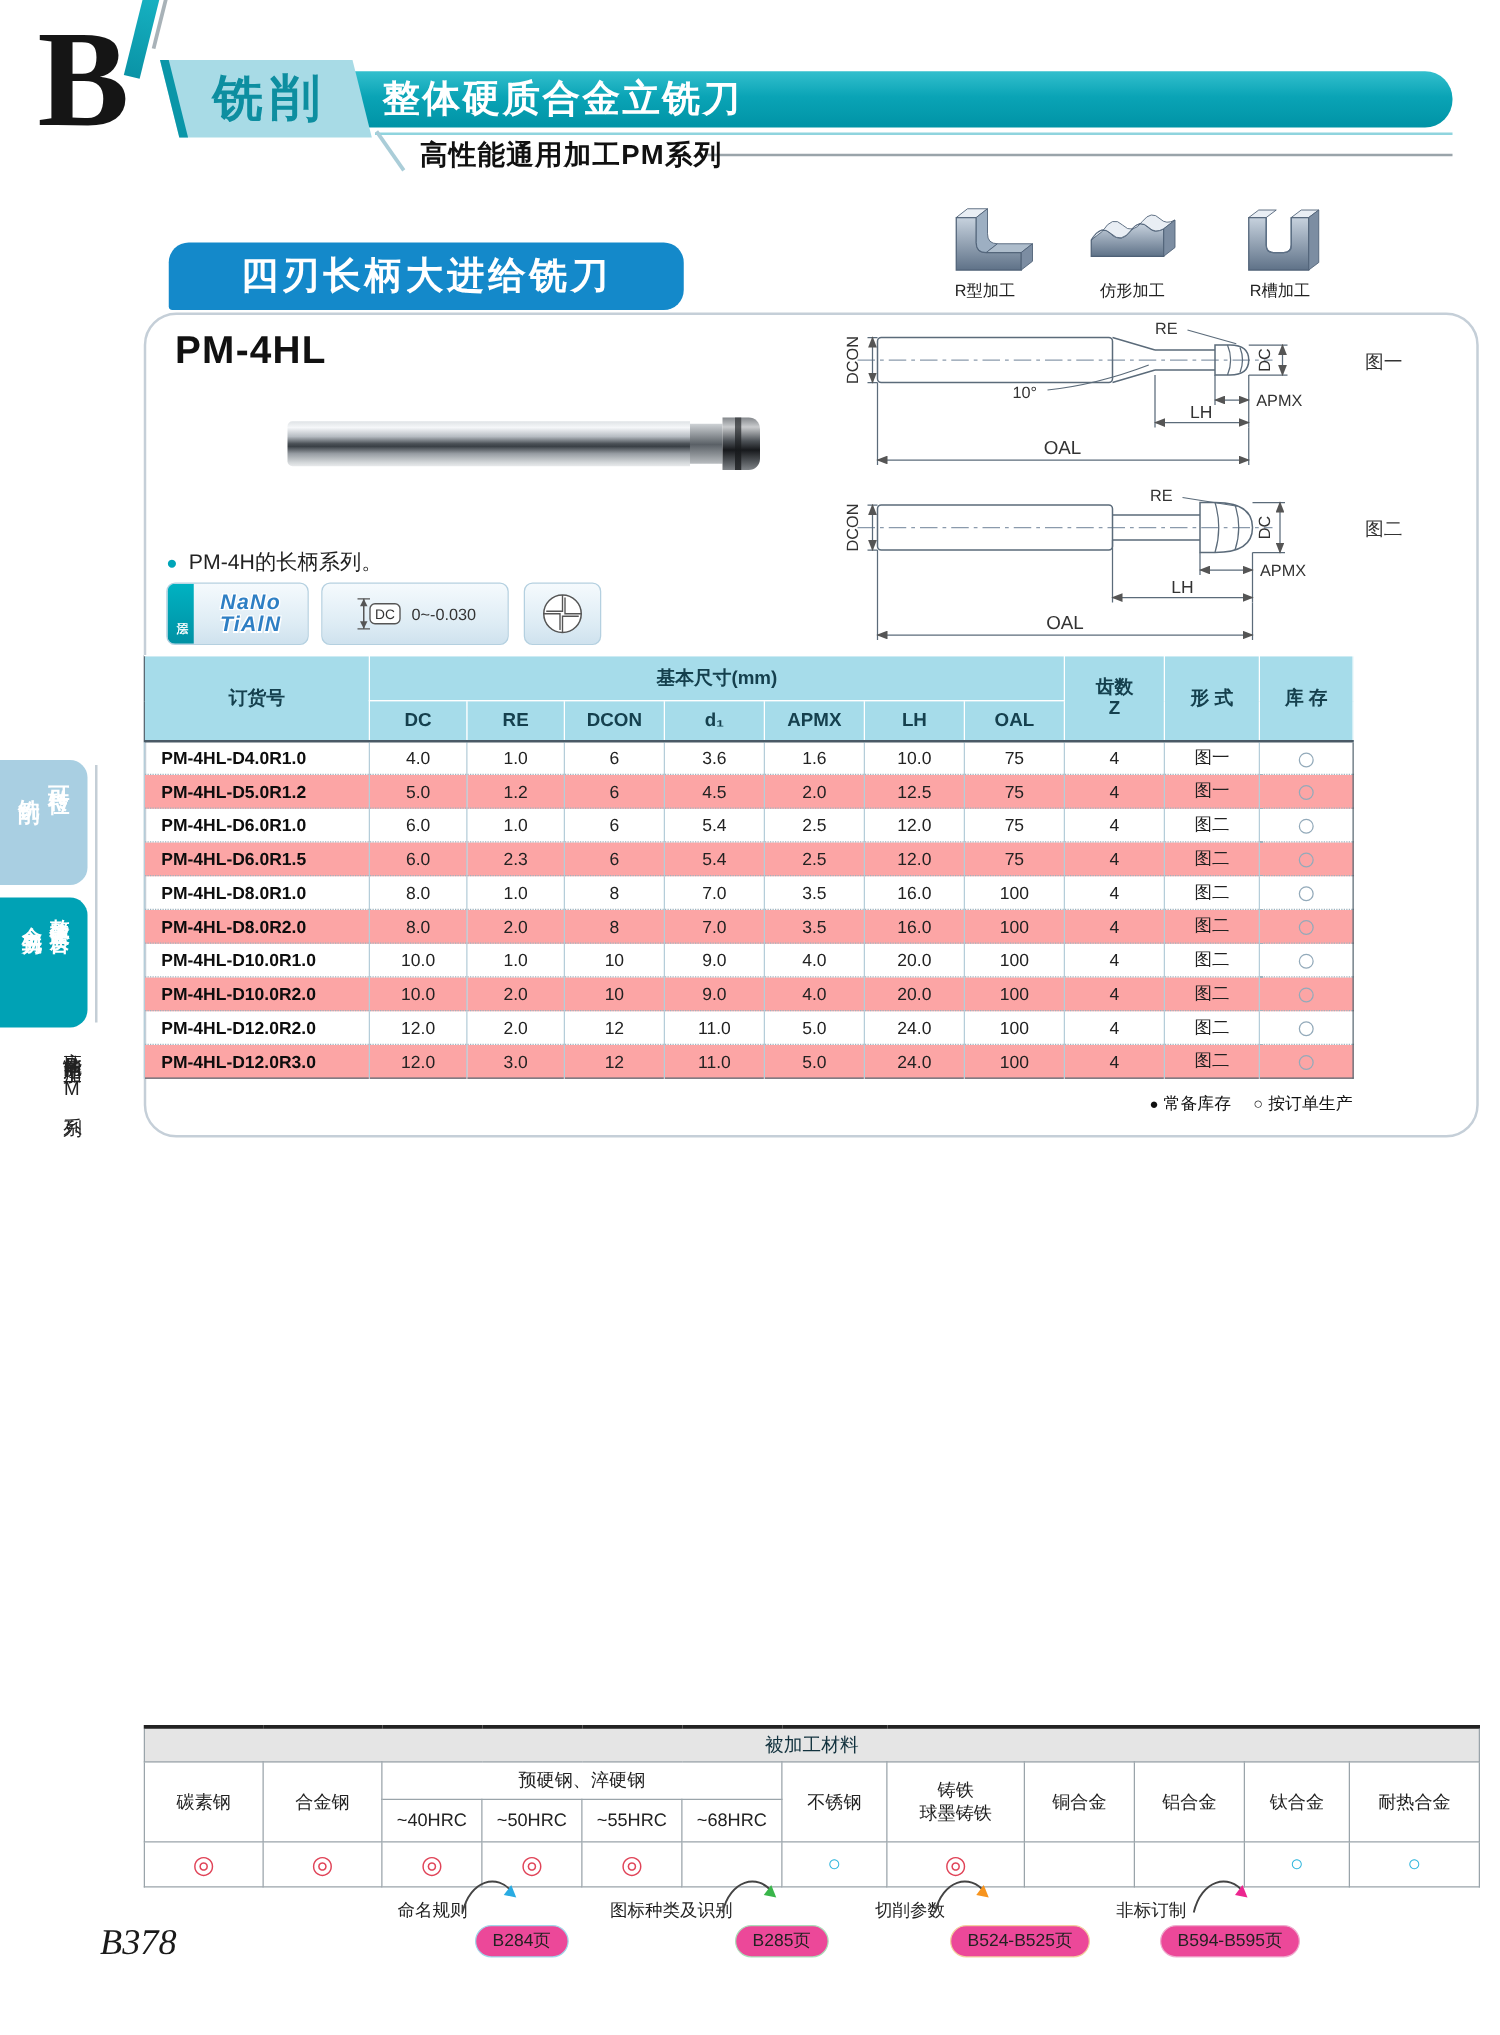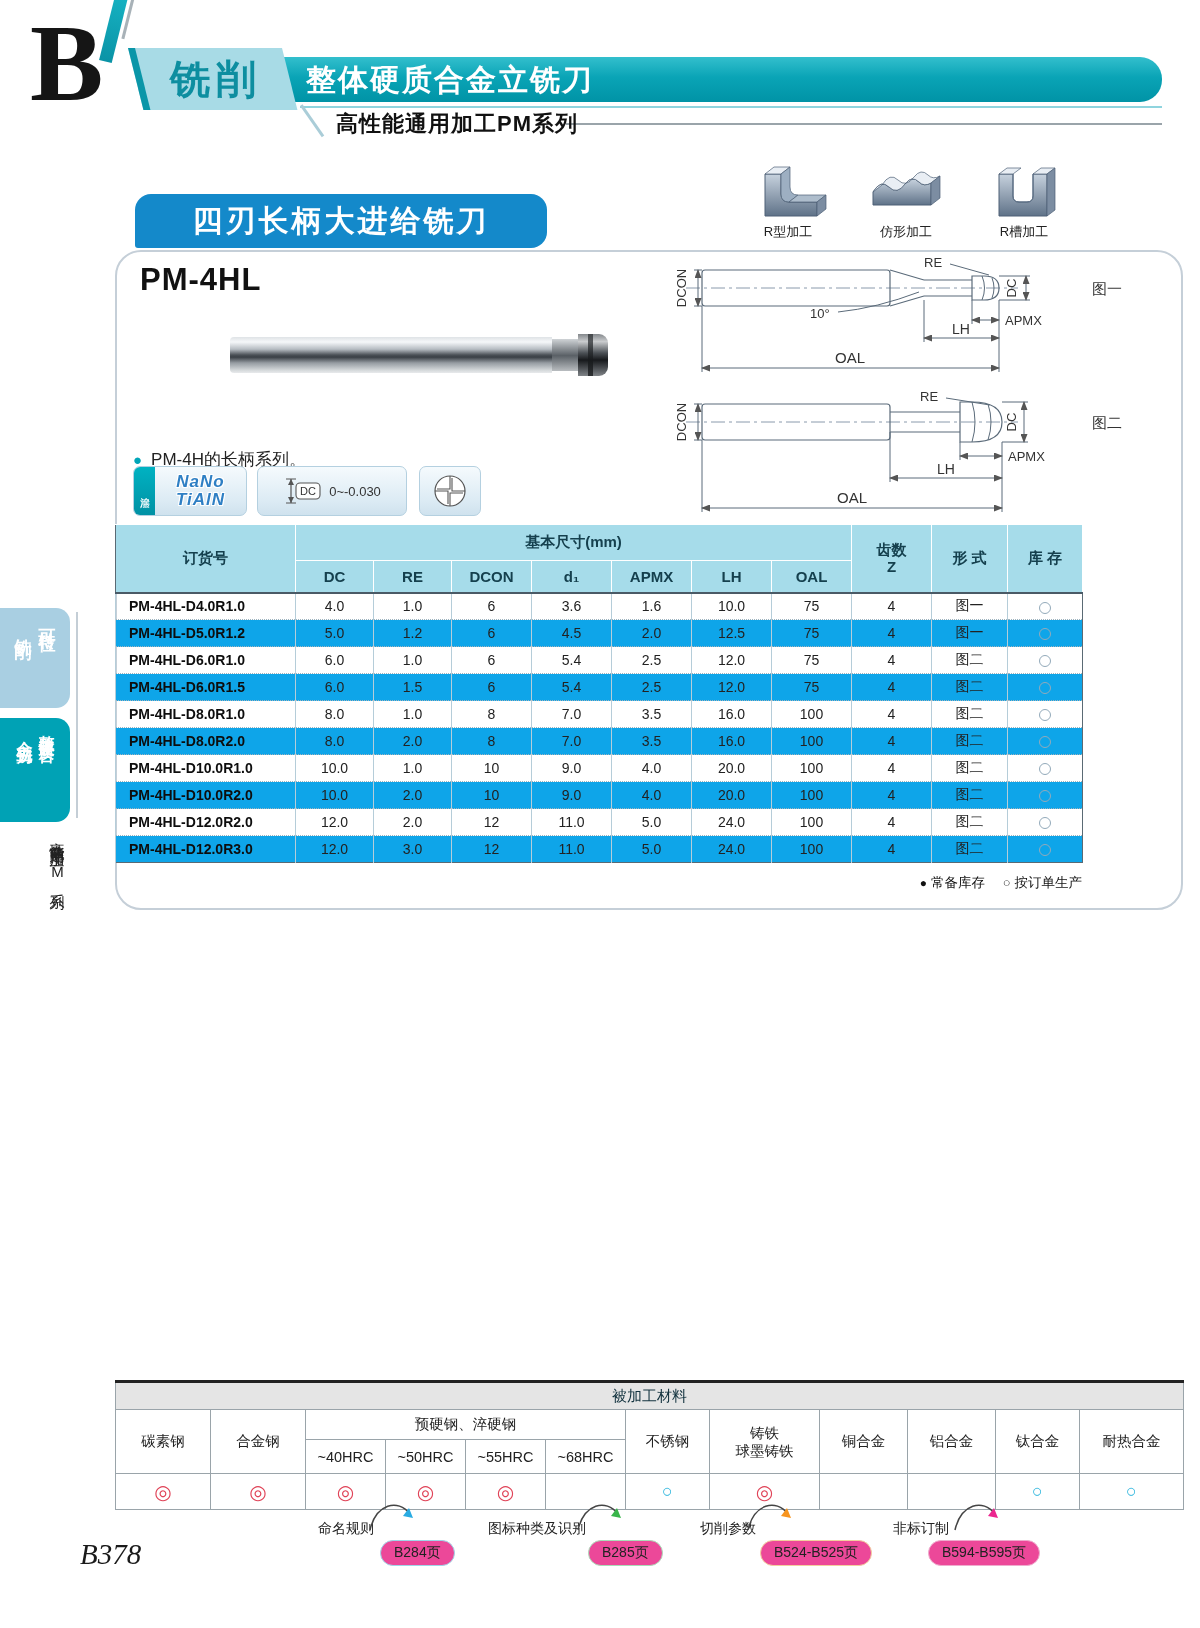--- a/index.html
+++ b/index.html
@@ -43,21 +43,21 @@
   .tool-photo { position:absolute; left:230px; top:334px; width:378px; height:42px; }
   .tp-shaft { position:absolute; left:0; top:3px; width:322px; height:36px; border-radius:4px 0 0 4px;
               background:linear-gradient(180deg,#dfe3e6 0%,#f5f7f9 14%,#b6bcc2 34%,#4a5056 50%,#3a4046 56%,#969ca2 72%,#d4d8da 92%,#e8eaec 100%); }
   .tp-neck  { position:absolute; left:322px; top:5px; width:26px; height:32px;
               background:linear-gradient(180deg,#cfd3d6,#5a6066 52%,#b9bdc0); }
   .tp-head  { position:absolute; left:348px; top:0; width:30px; height:42px; border-radius:0 9px 9px 0;
               background:linear-gradient(180deg,#84888c 0%,#caccce 18%,#4c5156 45%,#17191c 62%,#55595d 85%,#808488 100%); }
   .tp-head::after { content:""; position:absolute; left:10px; top:0; width:5px; height:100%;
               background:linear-gradient(180deg,#2a2d30,#0c0e10); opacity:.7; }
 
-  .product-note { position:absolute; left:133px; top:448px; font-size:17px; color:#222; }
+  .product-note { position:absolute; left:133px; top:438px; font-size:17px; color:#222; }
   .product-note .dot { color:#00a5b8; font-size:15px; margin-right:9px; }
 
   
   .badge { position:absolute; top:466px; height:50px; border:1px solid #b4d0e0; border-radius:7px;
            background:linear-gradient(180deg,#f5fafd 0%,#dcebf4 70%,#cfe2ee 100%); overflow:hidden; }
   .badge-coating { left:133px; width:114px; display:flex; }
   .bc-strip { width:21px; background:linear-gradient(180deg,#00b2c2,#0091a4); color:#fff; font-size:10px;
               display:flex; align-items:center; justify-content:center; }
   .bc-strip span { writing-mode:vertical-rl; letter-spacing:2px; }
   .bc-text { flex:1; text-align:center; padding-top:6px; font-weight:bold; font-style:italic; font-size:17px;
@@ -75,21 +75,21 @@
   .spec-table { position:absolute; left:115px; top:524px; width:967px; border-collapse:collapse; table-layout:fixed;
                 border:1.5px solid #5a6a74; }
   .spec-table thead th { background:#a6dcea; color:#15404e; font-weight:600; border:1.5px solid #fff; }
   .spec-table thead tr.h1 th { height:36px; font-size:15px; }
   .spec-table thead tr.h2 th { height:32px; font-size:15px; }
   .spec-table thead th.rspan { font-size:15px; }
   .spec-table thead { border-bottom:2px solid #4a5a66; }
   .spec-table thead th.first { border-left:1.5px solid #5a6a74; }
   .spec-table tbody td { height:27px; font-size:14px; color:#222; text-align:center;
                          border-left:1px solid #b5cdd9; border-top:1px dotted #9fb4bf; }
-  .spec-table tbody tr.alt { background:#0ea5e9;padding-left:12px; }
+  .spec-table tbody tr.alt { background:#fca5a5;padding-left:12px; }
   .spec-table tbody td.code { text-align:left; padding-left:13px; font-weight:bold; font-size:14px; color:#0d0d0d; }
   .teeth-head div { line-height:17px; }
   .stock-circle { display:inline-block; width:12px; height:12px; border:1.5px solid #93aaba; border-radius:50%; vertical-align:middle; }
   .stock-note { position:absolute; left:600px; top:874px; width:482px; text-align:right; font-size:13.5px; color:#111; }
   .stock-note .f { font-size:12px; margin-right:4px; }
   .stock-note .o { font-size:13px; margin:0 4px 0 14px; color:#333; }
 
   
   .side-tab { position:absolute; left:0; border-radius:0 14px 14px 0; display:flex; justify-content:center;
               align-items:flex-start; gap:1px; }
@@ -371,21 +371,21 @@
           <td>2.5</td>
           <td>12.0</td>
           <td>75</td>
           <td>4</td>
           <td>图二</td>
           <td><span class="stock-circle"></span></td>
         </tr>
         <tr class="alt">
           <td class="code">PM-4HL-D6.0R1.5</td>
           <td>6.0</td>
-          <td>1.5</td>
+          <td>2.3</td>
           <td>6</td>
           <td>5.4</td>
           <td>2.5</td>
           <td>12.0</td>
           <td>75</td>
           <td>4</td>
           <td>图二</td>
           <td><span class="stock-circle"></span></td>
         </tr>
         <tr>

